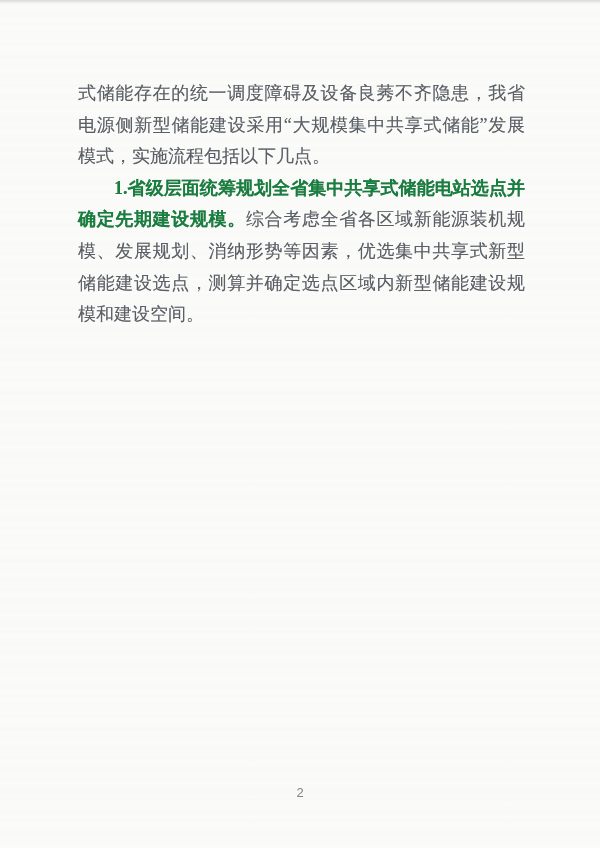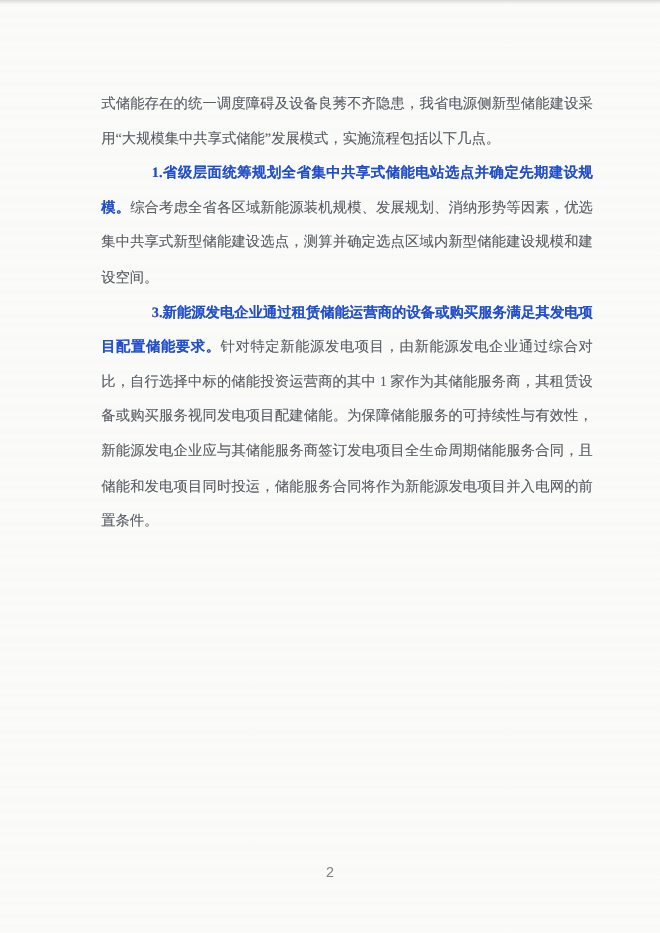--- a/index.html
+++ b/index.html
@@ -33,40 +33,39 @@
     position: absolute;
     top: 0;
     left: 0;
     right: 0;
     height: 4px;
     background: linear-gradient(#dadad8, rgba(250, 250, 248, 0));
     pointer-events: none;
   }
   .doc-body {
     position: absolute;
-    left: 92px;
+    left: 78px;
     top: 78px;
     width: 447px;
-    font-size: 13px;
+    font-size: 18px;
     line-height: 31.6px;
     color: #5b6067;
     text-align: justify;
     text-shadow: 0 0 0.6px rgba(100, 105, 112, 0.45);
   }
   .doc-body p {
     margin: 0;
   }
   .doc-body p.indent {
     text-indent: 2em;
   }
   .seg-bold {
     font-weight: bold;
-    color: #1d4ed8;
+    color: #15803d;
     text-shadow: 0 0 0.5px rgba(45, 48, 52, 0.5);
-    margin-left: 20px;
   }
   .seg-regular {
     font-weight: normal;
   }
   .page-number {
     position: absolute;
     top: 785px;
     left: 0;
     width: 600px;
     text-align: center;
@@ -78,16 +77,15 @@
 </head>
 <body>
 
 <div class="scan-texture"></div>
 <div class="scan-top-edge"></div>
 
 <div>
   <div class="doc-body">
       <p><span class="seg-regular">式储能存在的统一调度障碍及设备良莠不齐隐患，我省电源侧新型储能建设采用“大规模集中共享式储能”发展模式，实施流程包括以下几点。</span></p>
       <p class="indent"><span class="seg-bold">1.省级层面统筹规划全省集中共享式储能电站选点并确定先期建设规模。</span><span class="seg-regular">综合考虑全省各区域新能源装机规模、发展规划、消纳形势等因素，优选集中共享式新型储能建设选点，测算并确定选点区域内新型储能建设规模和建设空间。</span></p>
-      <p class="indent"><span class="seg-bold">3.新能源发电企业通过租赁储能运营商的设备或购买服务满足其发电项目配置储能要求。</span><span class="seg-regular">针对特定新能源发电项目，由新能源发电企业通过综合对比，自行选择中标的储能投资运营商的其中 1 家作为其储能服务商，其租赁设备或购买服务视同发电项目配建储能。为保障储能服务的可持续性与有效性，新能源发电企业应与其储能服务商签订发电项目全生命周期储能服务合同，且储能和发电项目同时投运，储能服务合同将作为新能源发电项目并入电网的前置条件。</span></p>
     </div>
   <div class="page-number">2</div>
 </div>
 
 </body></html>

